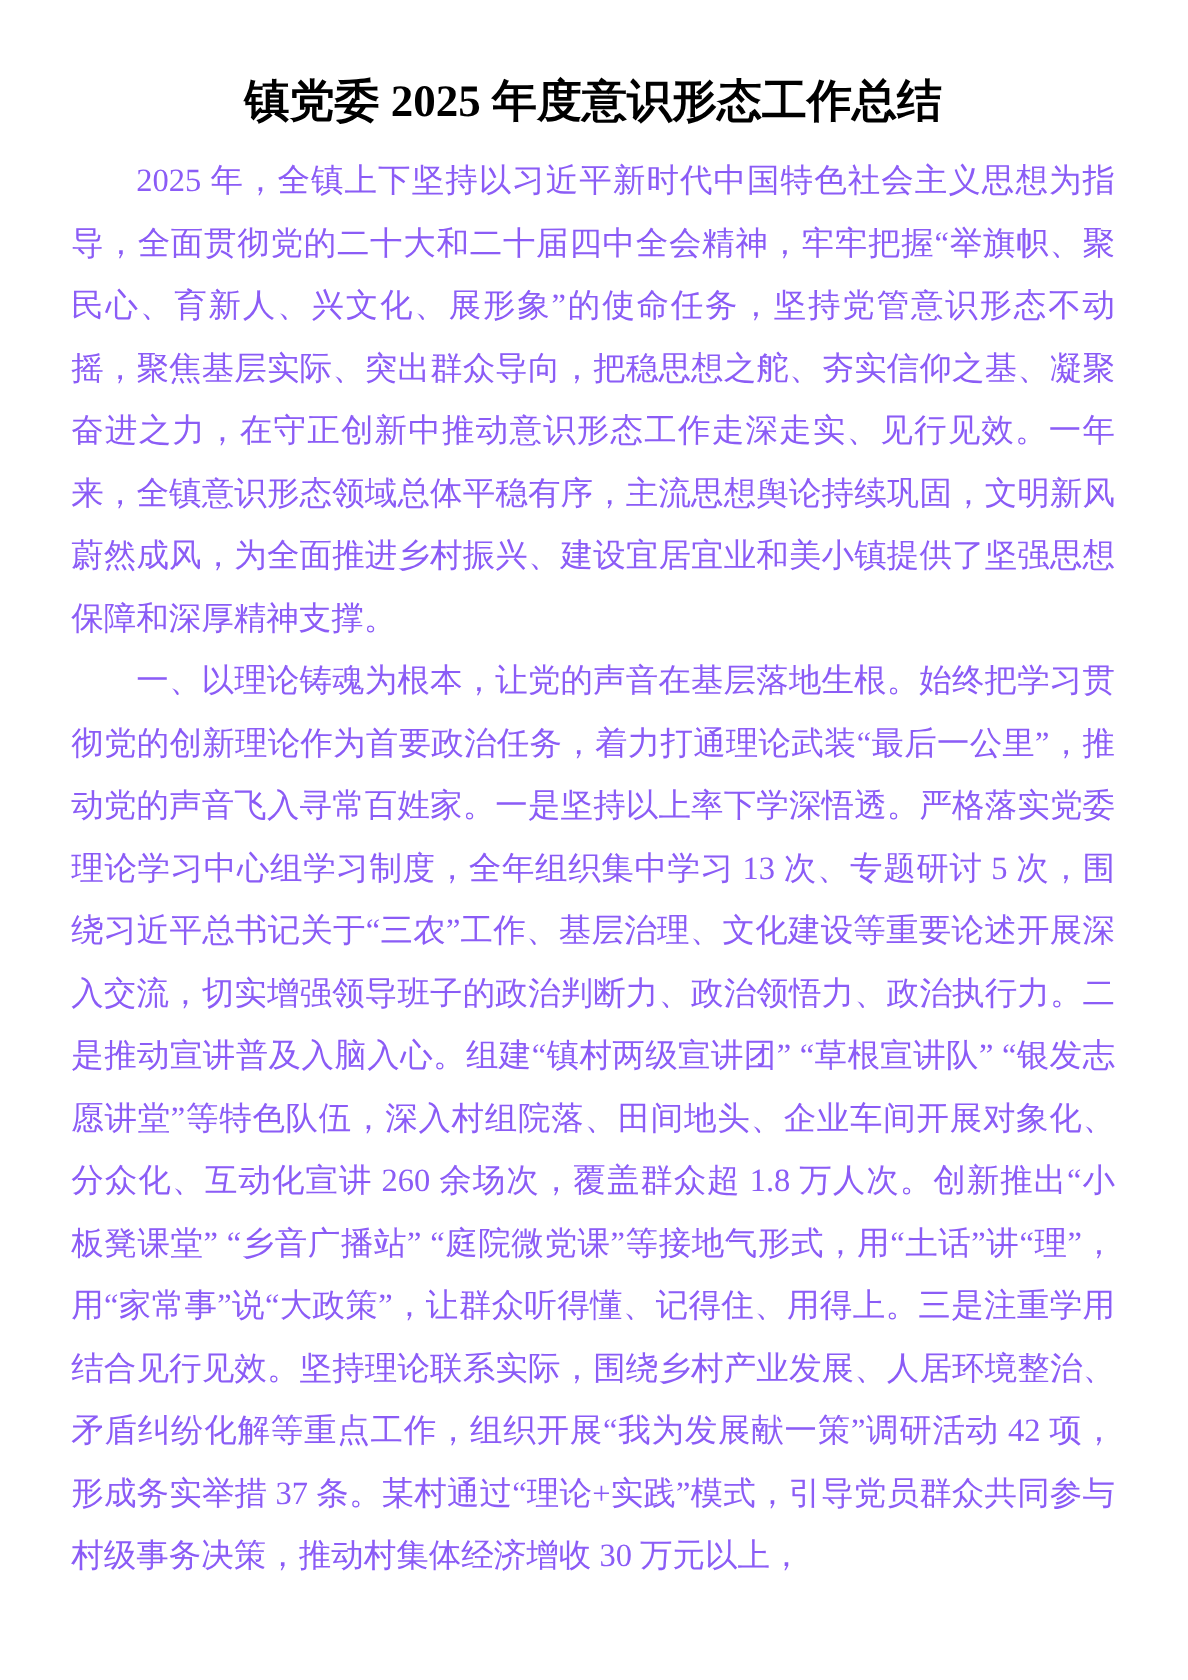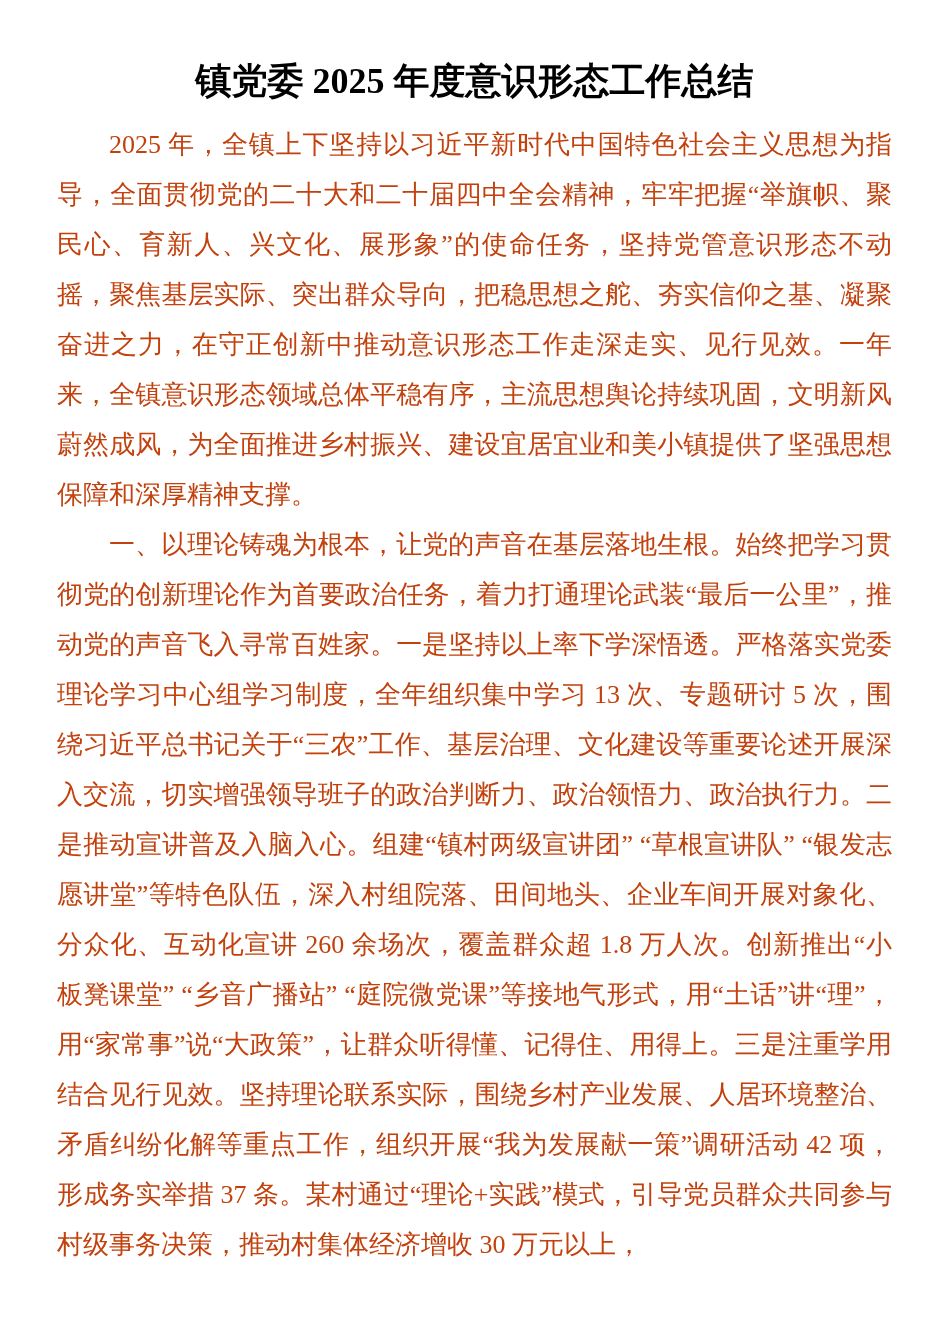--- a/index.html
+++ b/index.html
@@ -31,21 +31,21 @@
     white-space: nowrap;
     color: #000000;
   }
   .doc-body p {
     margin: 0;
     font-size: 26px;
     font-weight: 500;
     line-height: 50px;
     text-align: justify;
     text-indent: 2em;
-    color: #c2410c;
+    color: #8b5cf6;
     word-break: normal;
     overflow-wrap: break-word;
   }
 </style>
 </head>
 <body>
 
 <div class="page">
   <h1 class="doc-title">镇党委 2025 年度意识形态工作总结</h1>
   <div class="doc-body">

